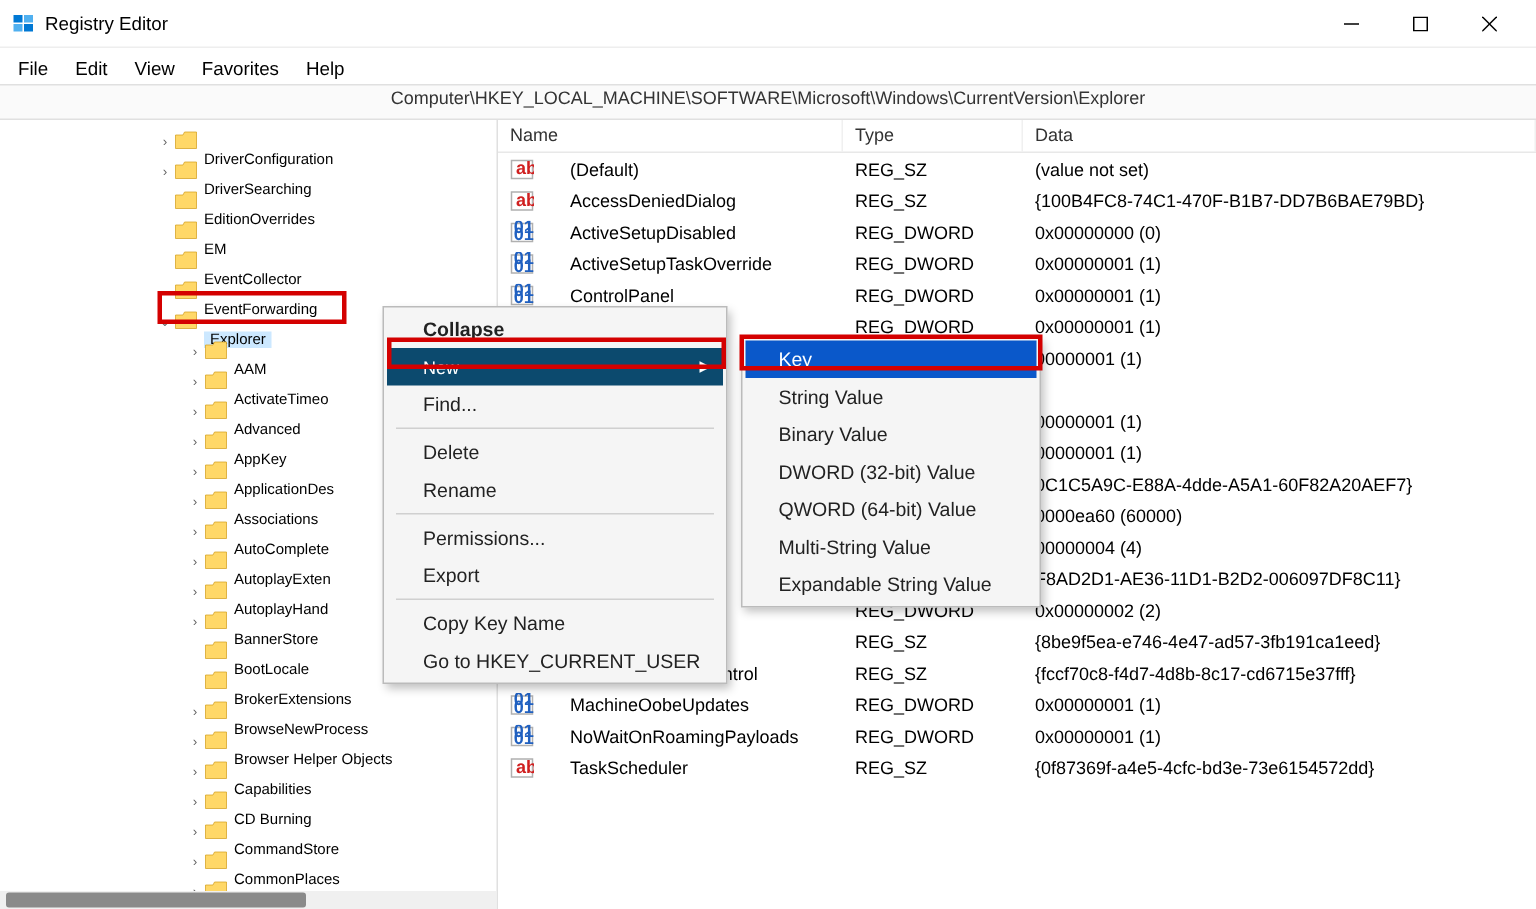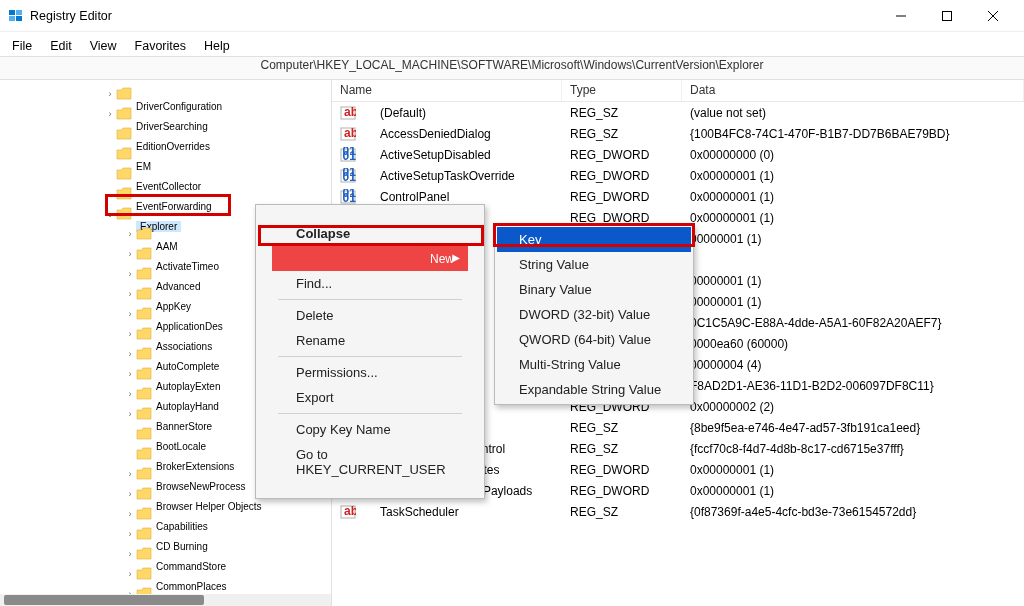--- a/index.html
+++ b/index.html
@@ -31,23 +31,23 @@
 .list-header .col { padding: 3px 8px; font-size: 12px; color: #333; border-right: 1px solid #f0f0f0; }
 .col-name { width: 230px; }
 .col-type { width: 120px; }
 .col-data { flex: 1; }
 
 .list-body { }
 .list-row { display: flex; height: 21px; align-items: center; }
 .list-row .cell { padding: 0 8px; overflow: hidden; text-overflow: ellipsis; white-space: nowrap; }
 .val-icon { width: 36px; height: 16px; margin-right: 4px; flex-shrink: 0; display: inline-block; }
 
-.ctx-menu { position: absolute; background: #f5f5f5; border: 1px solid #bbb; box-shadow: 2px 3px 6px rgba(0,0,0,0.25); padding: 16px; }
+.ctx-menu { position: absolute; background: #f5f5f5; border: 1px solid #bbb; box-shadow: 2px 3px 6px rgba(0,0,0,0.25); padding: 2px; }
 .ctx-menu .ctx-item { padding: 5px 14px 5px 24px; font-size: 13px; color: #222; position: relative; }
-.ctx-menu .ctx-item.sel { background: #ef4444; color: #fff; text-align: right; }
+.ctx-menu .ctx-item.sel { background: #0c4a6e; color: #fff; }
 .ctx-menu .ctx-sep { height: 1px; background: #d0d0d0; margin: 3px 6px; }
 .ctx-menu .arrow { position: absolute; right: 8px; top: 6px; font-size: 10px; }
 .red-box { border: 3px solid #d40000; position: absolute; pointer-events: none; }
 
 .submenu { position: absolute; background: #f5f5f5; border: 1px solid #bbb; box-shadow: 2px 3px 6px rgba(0,0,0,0.25); padding: 2px; }
 .submenu .ctx-item { padding: 5px 18px 5px 22px; font-size: 13px; color: #222; }
 .submenu .ctx-item.sel { background: #0a58ca; color: #fff; }
 
 .hscroll { position: absolute; bottom: 0; left: 0; width: 332px; height: 12px; background: #f0f0f0; }
 .hscroll .thumb { position: absolute; left: 4px; top: 1px; width: 200px; height: 10px; background: #8a8a8a; border-radius: 2px; }

